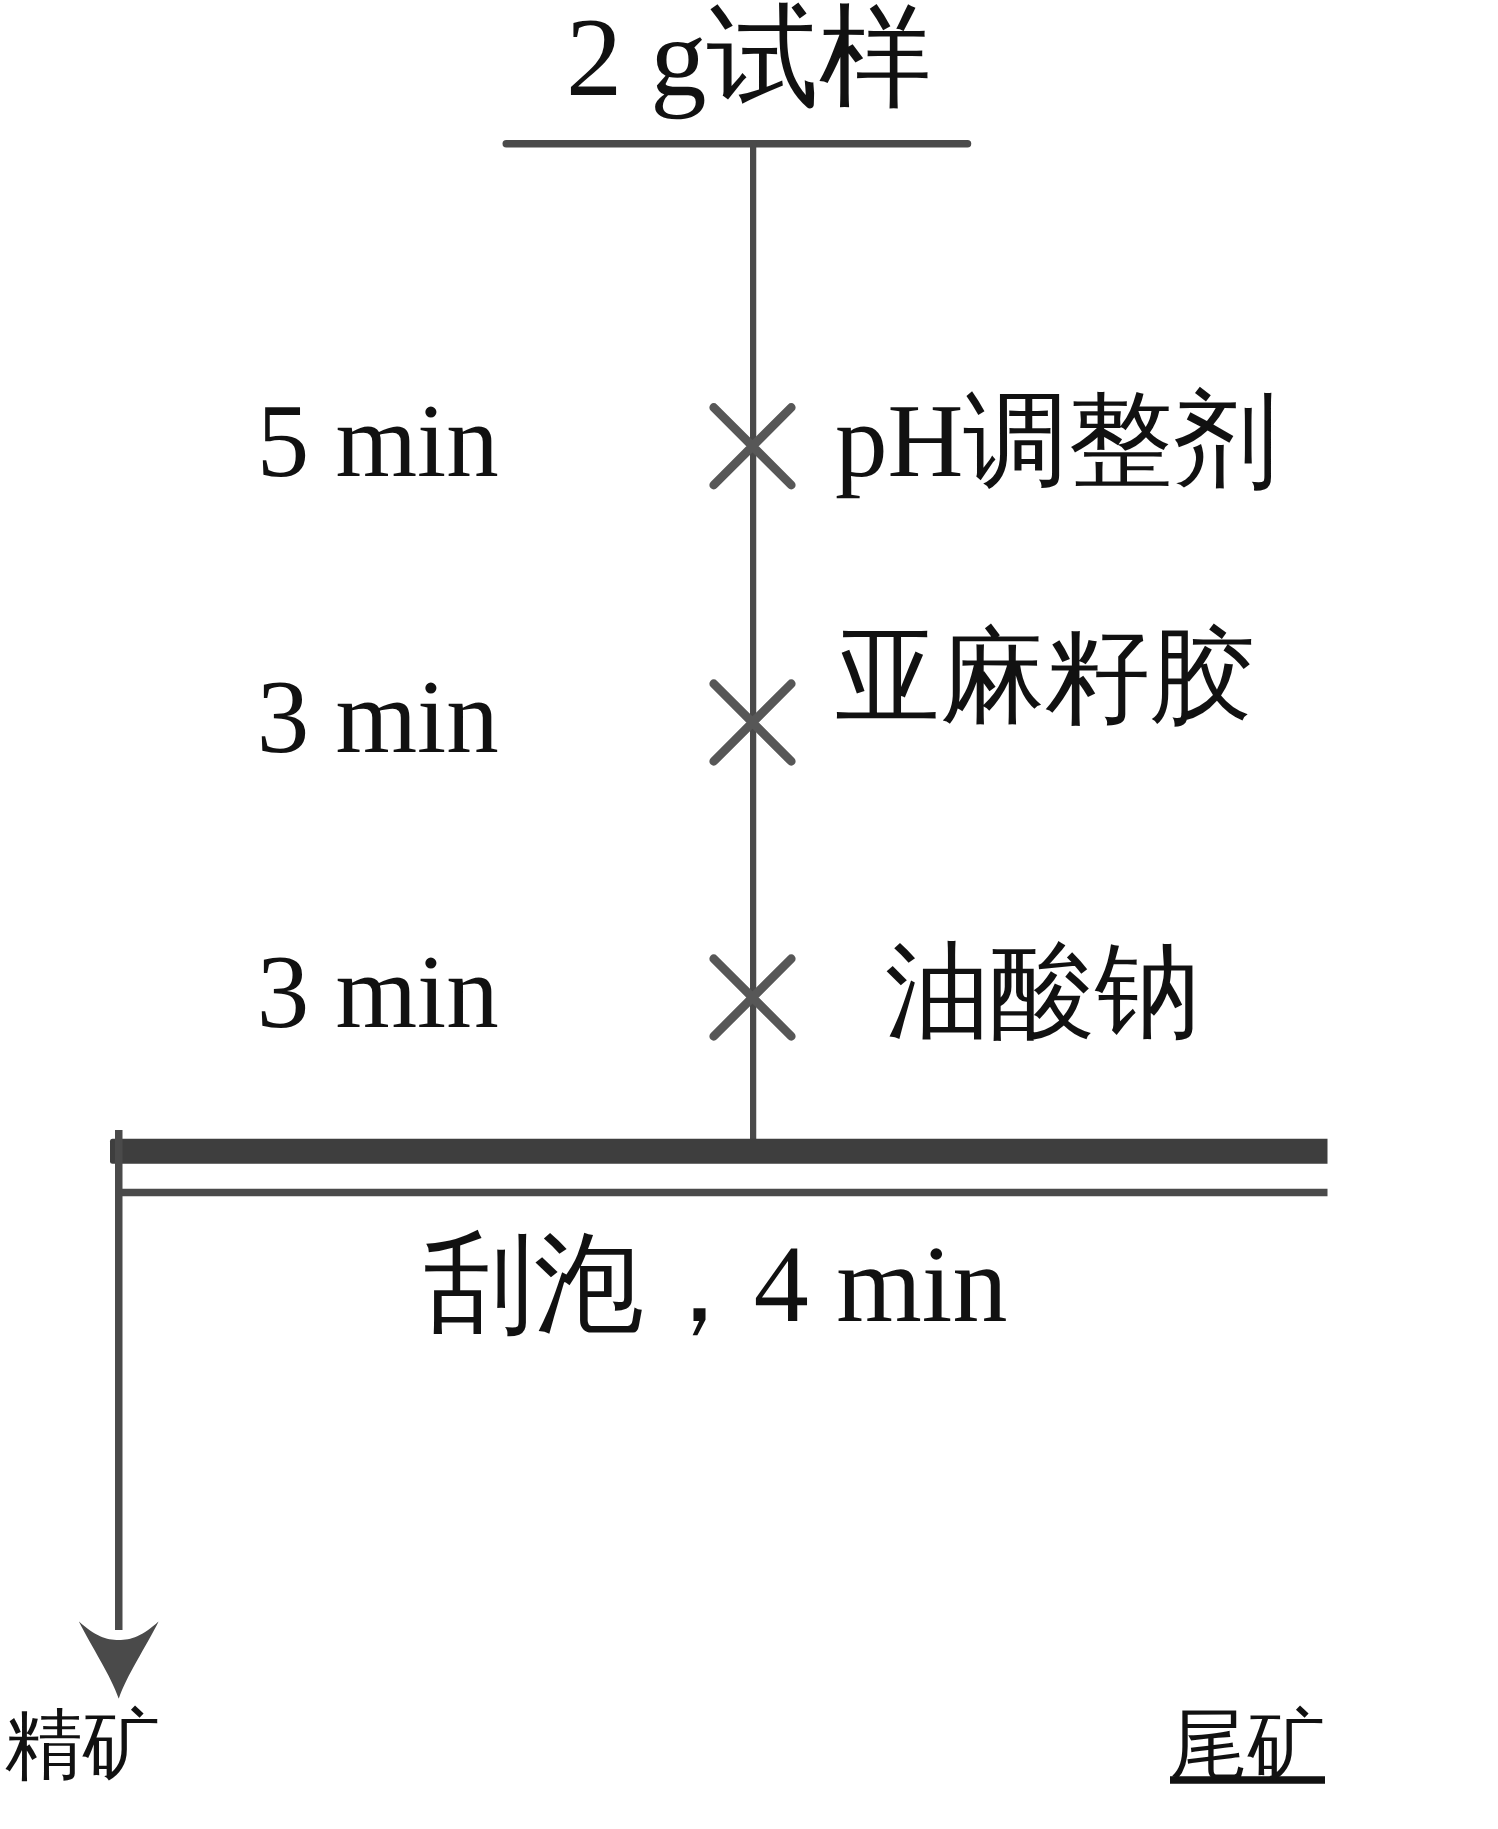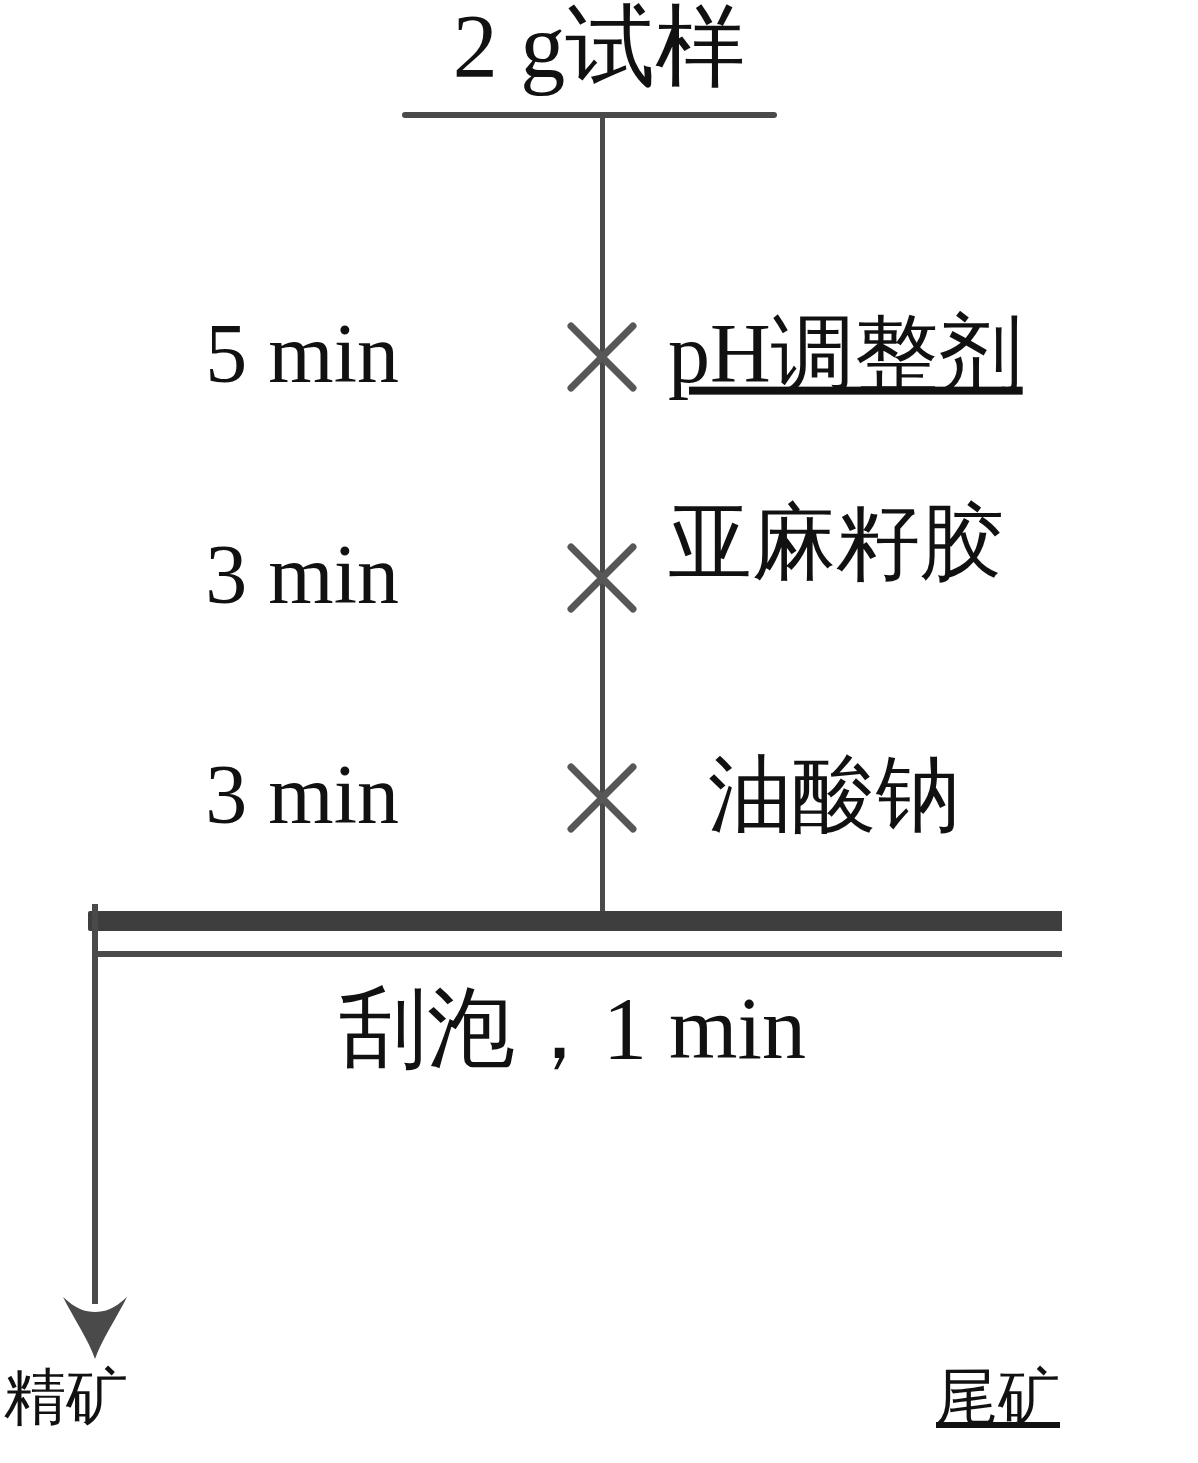--- a/index.html
+++ b/index.html
@@ -126,38 +126,38 @@
 
   <div class="title">2 g试样</div>
   <div class="title-underline"></div>
 
   <div class="main-flow-line"></div>
 
   <div class="step-time" style="top:357px;">5 min</div>
   <svg class="x-mark" style="top:357px;" viewBox="0 0 82 82">
     <path d="M10,10 L72,72 M72,10 L10,72"></path>
   </svg>
-  <div class="step-reagent" style="top:357px;text-decoration:underline;">pH调整剂</div>
+  <div class="step-reagent" style="top:357px;">pH调整剂</div>
 
   <div class="step-time" style="top:578px;">3 min</div>
   <svg class="x-mark" style="top:578px;" viewBox="0 0 82 82">
     <path d="M10,10 L72,72 M72,10 L10,72"></path>
   </svg>
   <div class="step-reagent" style="top:546px;">亚麻籽胶</div>
 
   <div class="step-time" style="top:798px;">3 min</div>
   <svg class="x-mark" style="top:798px;" viewBox="0 0 82 82">
     <path d="M10,10 L72,72 M72,10 L10,72"></path>
   </svg>
   <div class="step-reagent" style="top:798px;margin-left:40px;">油酸钠</div>
 
   <div class="cell-bar"></div>
   <div class="cell-underline"></div>
 
-  <div class="froth-label">刮泡，1 min</div>
+  <div class="froth-label">刮泡，4 min</div>
 
   <div class="shaft shaft-left"></div>
   <svg class="arrowhead arrowhead-left" viewBox="0 0 64 62">
     <path d="M 0,0 C 13,12 22,15 32,15 C 42,15 51,12 64,0 C 54,20 38,44 32,62 C 26,44 10,20 0,0 Z"></path>
   </svg>
   <div class="output-label output-left">精矿</div>
 
   <div class="shaft shaft-right"></div>
   <svg class="arrowhead arrowhead-right" viewBox="0 0 64 62">
     <path d="M 0,0 C 13,12 22,15 32,15 C 42,15 51,12 64,0 C 54,20 38,44 32,62 C 26,44 10,20 0,0 Z"></path>

